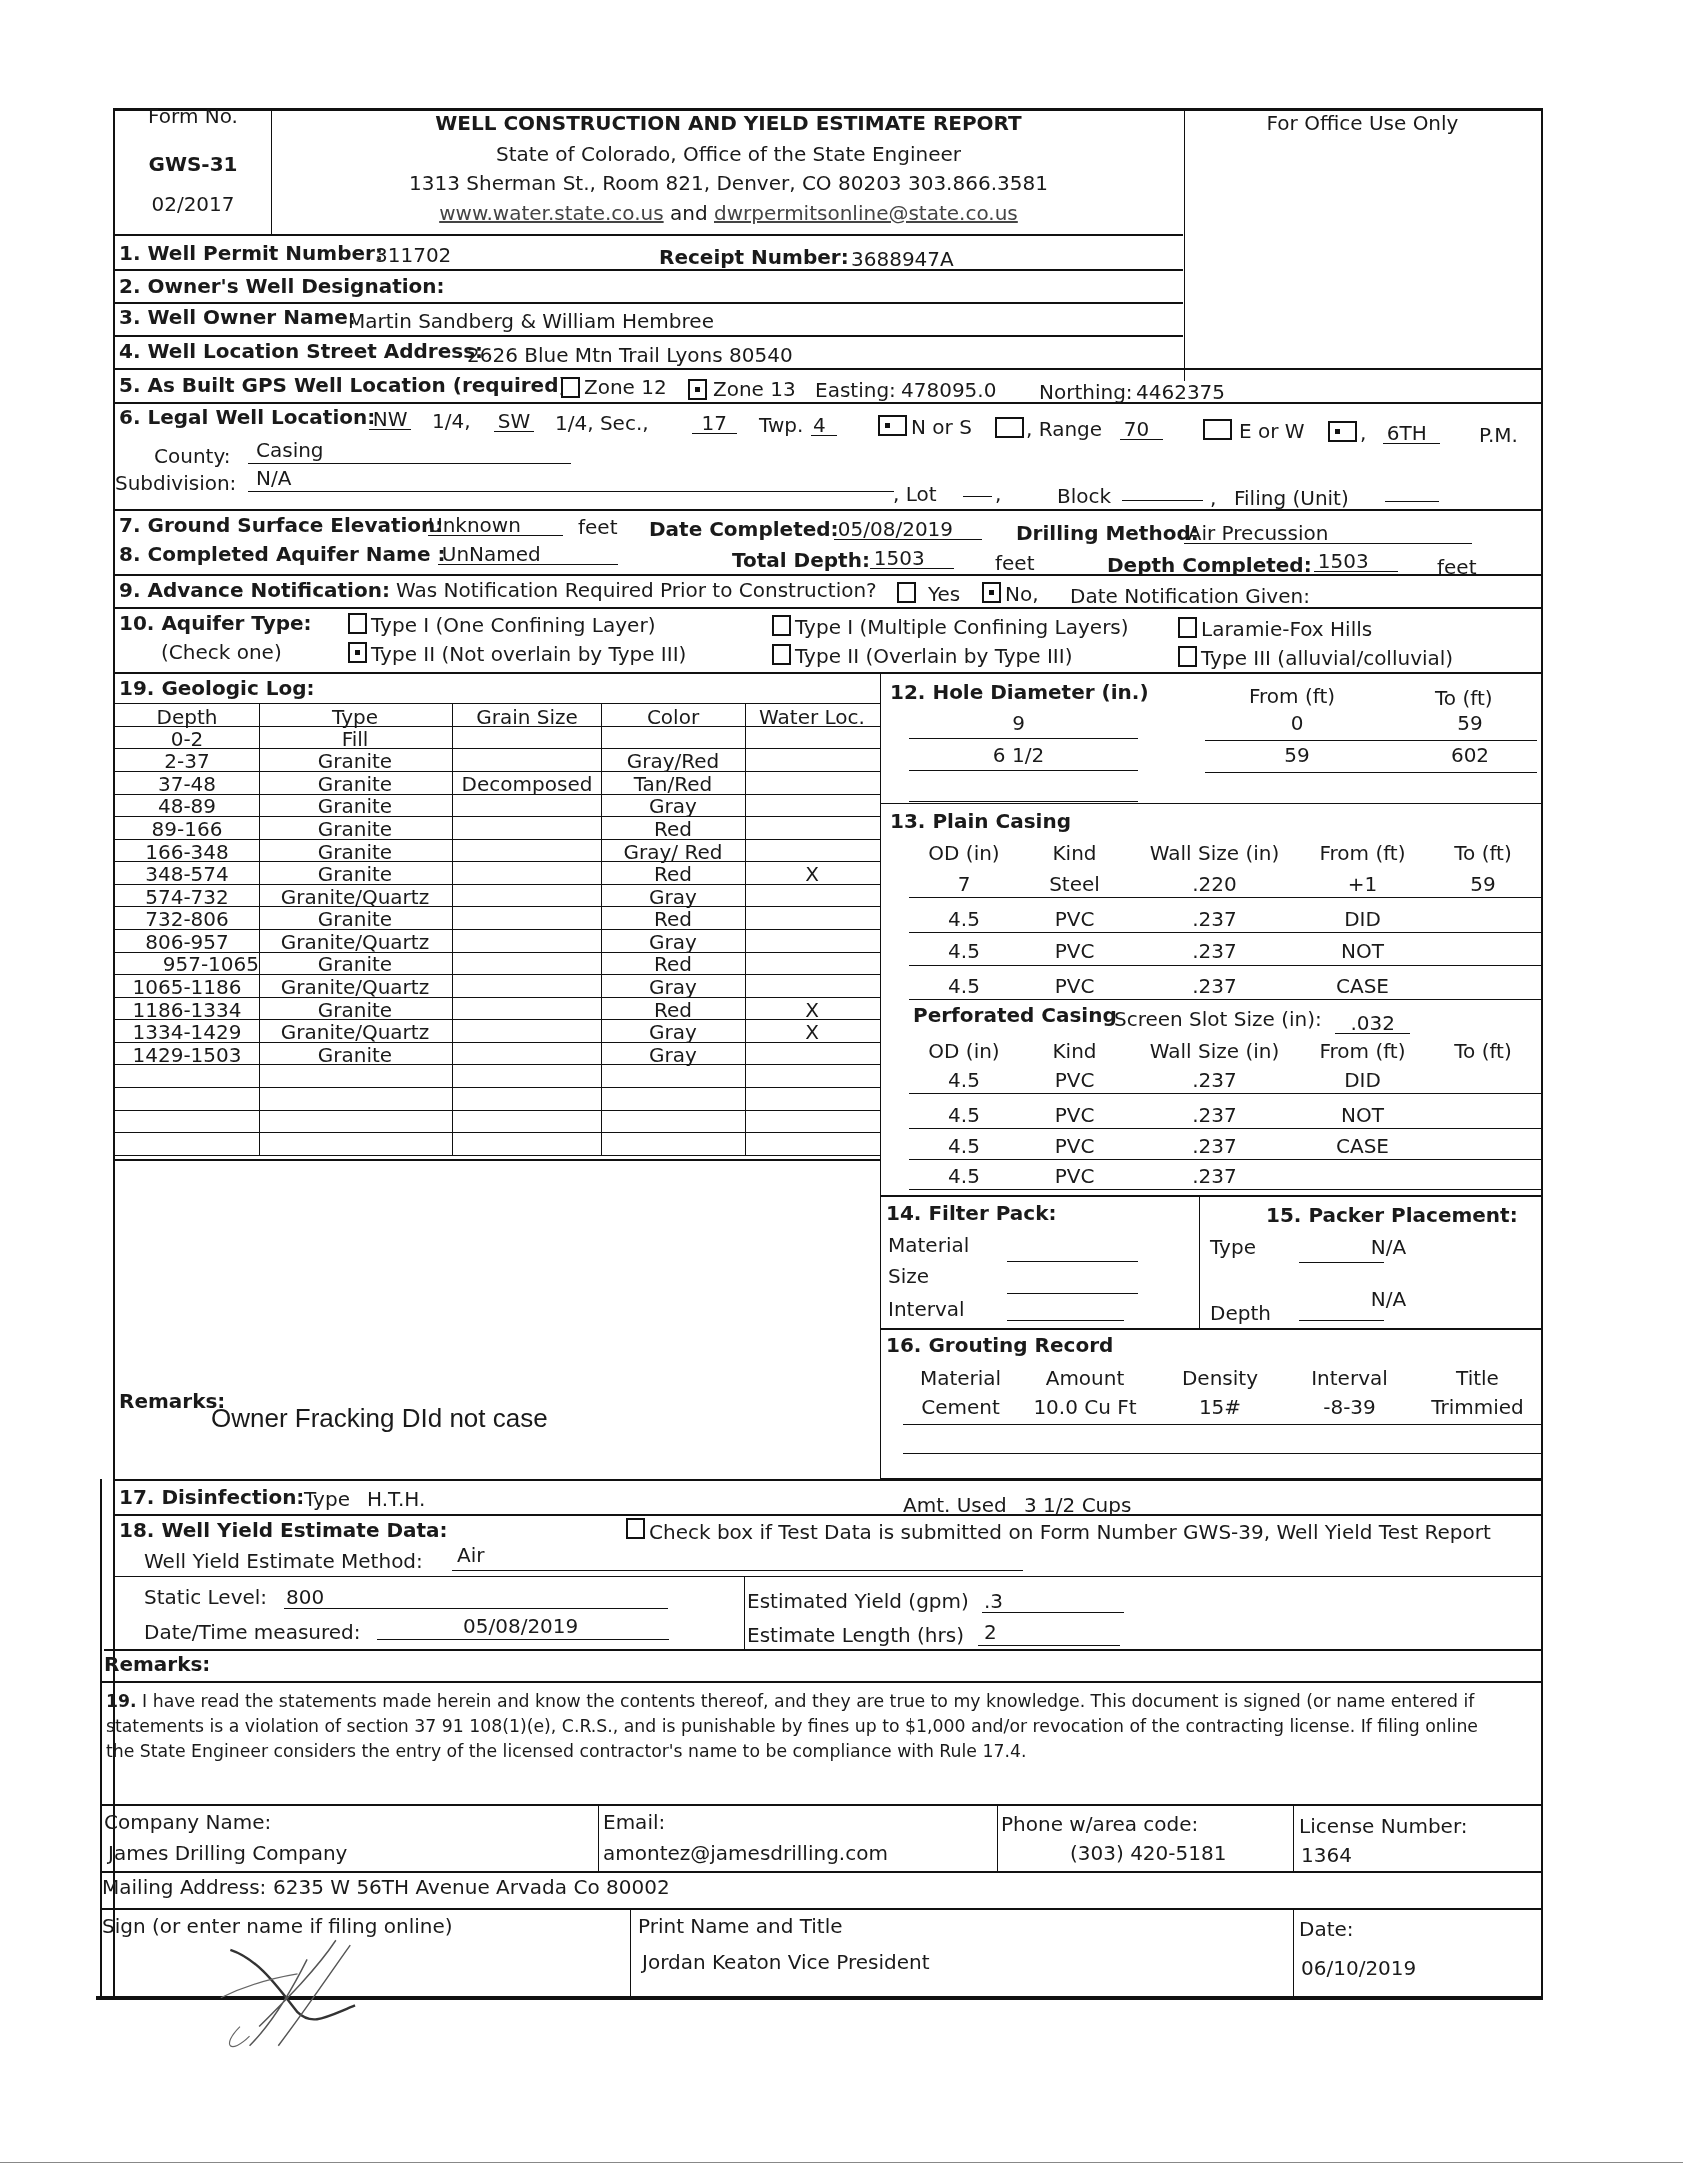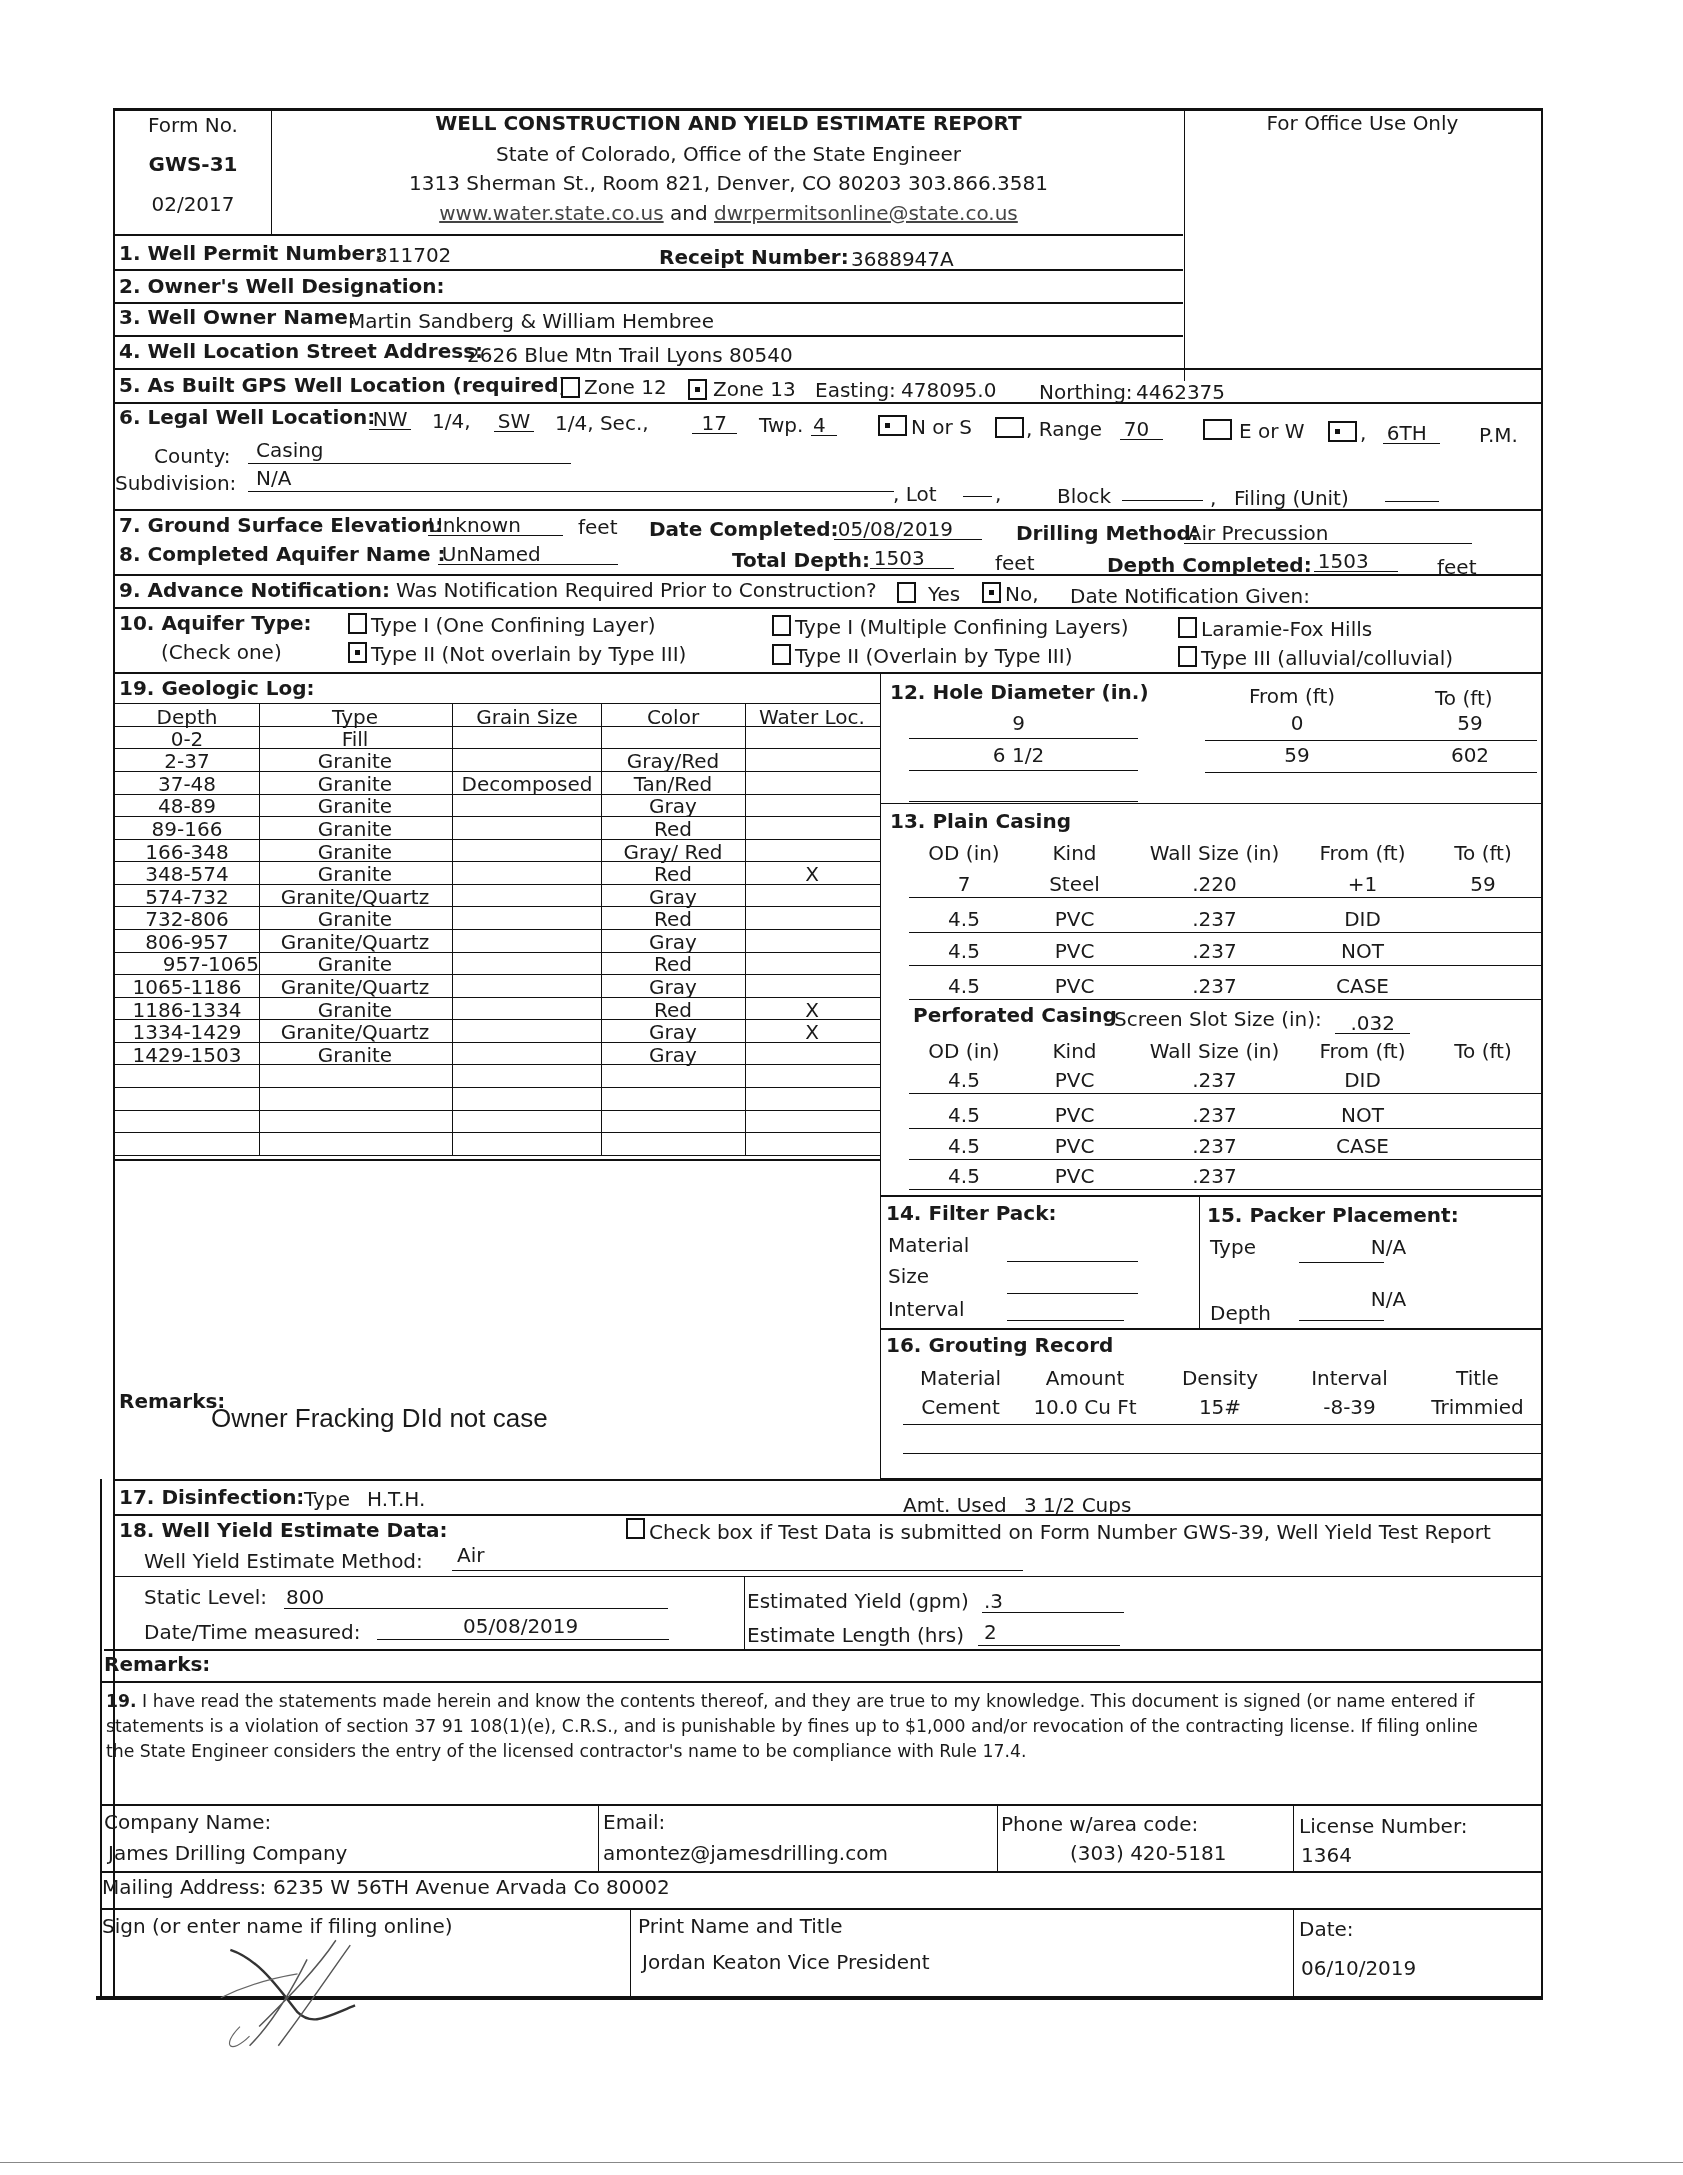--- a/index.html
+++ b/index.html
@@ -27,21 +27,21 @@
 
 <div>
 
   <div class="hl thick" style="left:113px;top:108px;width:1430px;border-top-width:3.8px;"></div>
   <div class="vl thick" style="left:113px;top:108px;height:1891px;"></div>
   <div class="vl thick" style="left:1541px;top:108px;height:1891px;"></div>
   <div class="hl thick" style="left:96px;top:1996px;width:1447px;border-top-width:4.8px;"></div>
 
   <div class="vl" style="left:271px;top:108px;height:127px;"></div>
   <div class="vl" style="left:1184px;top:108px;height:273px;"></div>
-  <div class="t c" style="left:115px;top:115px;width:156px;">Form No.</div>
+  <div class="t c" style="left:115px;top:106px;width:156px;">Form No.</div>
   <div class="t c b" style="left:115px;top:154px;width:156px;">GWS-31</div>
   <div class="t c" style="left:115px;top:194px;width:156px;">02/2017</div>
 
   <div class="t c b" style="left:273px;top:113px;width:911px;font-size:20px;">WELL CONSTRUCTION AND YIELD ESTIMATE REPORT</div>
   <div class="t c" style="left:273px;top:144px;width:911px;">State of Colorado, Office of the State Engineer</div>
   <div class="t c" style="left:273px;top:173px;width:911px;">1313 Sherman St., Room 821, Denver, CO 80203  303.866.3581</div>
   <div class="t c" style="left:273px;top:203px;width:911px;">
     <a class="link" href="#">www.water.state.co.us</a><span> and </span><a class="link" href="#">dwrpermitsonline@state.co.us</a>
   </div>
   <div class="t c" style="left:1185px;top:113px;width:355px;">For Office Use Only</div>
@@ -383,21 +383,21 @@
   <div class="hl" style="left:880px;top:1195px;width:663px;border-top-width:2.9px;"></div>
   <div class="vl" style="left:1199px;top:1195px;height:134px;"></div>
   <div class="t b" style="left:886px;top:1203px;">14. Filter Pack:</div>
   <div class="t" style="left:888px;top:1235px;">Material</div>
   <div class="ul" style="left:1007px;top:1261px;width:131px;"></div>
   <div class="t" style="left:888px;top:1266px;">Size</div>
   <div class="ul" style="left:1007px;top:1293px;width:131px;"></div>
   <div class="t" style="left:888px;top:1299px;">Interval</div>
   <div class="ul" style="left:1007px;top:1320px;width:117px;"></div>
 
-  <div class="t b" style="left:1207px;top:1205px;">15. Packer Placement:</div>
+  <div class="t b" style="left:1266px;top:1205px;">15. Packer Placement:</div>
   <div class="t" style="left:1210px;top:1237px;">Type</div>
   <div class="t c" style="left:1299px;top:1237px;width:179px;">N/A</div>
   <div class="ul" style="left:1299px;top:1262px;width:85px;"></div>
   <div class="t" style="left:1210px;top:1303px;">Depth</div>
   <div class="t c" style="left:1299px;top:1289px;width:179px;">N/A</div>
   <div class="ul" style="left:1299px;top:1320px;width:85px;"></div>
 
   <div class="hl" style="left:880px;top:1328px;width:663px;border-top-width:2.9px;"></div>
   <div class="t b" style="left:886px;top:1335px;">16. Grouting Record</div>
   <div id="grout-table">

